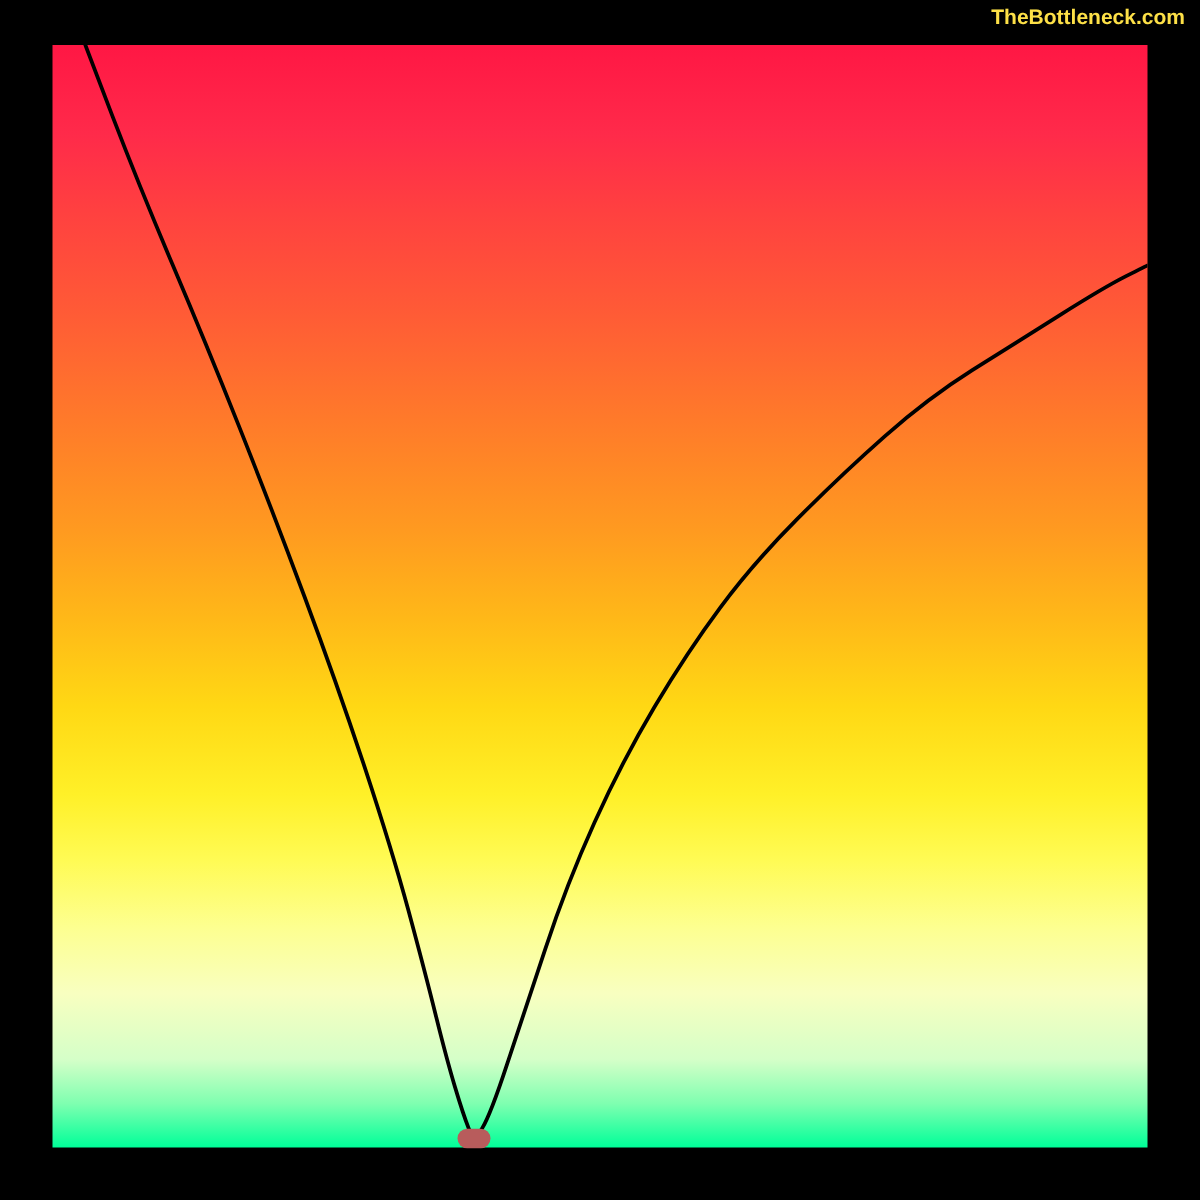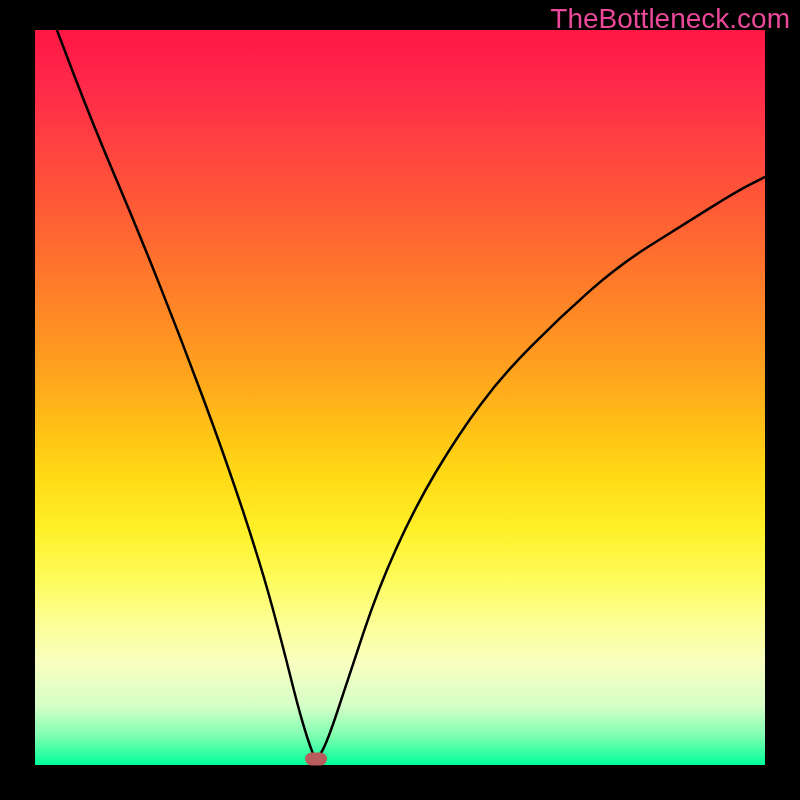--- a/index.html
+++ b/index.html
@@ -8,23 +8,23 @@
     height: 800px;
     background: #000;
     position: relative;
     overflow: hidden;
     font-family: Arial, Helvetica, sans-serif;
   }
   .watermark {
     position: absolute;
     top: 3px;
     right: 10px;
-    color: #ec4899;
-    font-size: 28px;
-    font-weight: 400;
+    color: #fde047;
+    font-size: 14px;
+    font-weight: 700;
     z-index: 10;
   }
   .plot-area {
     position: absolute;
     left: 35px;
     top: 30px;
     width: 730px;
     height: 735px;
     background: linear-gradient(to bottom,
       #ff1744 0%,

